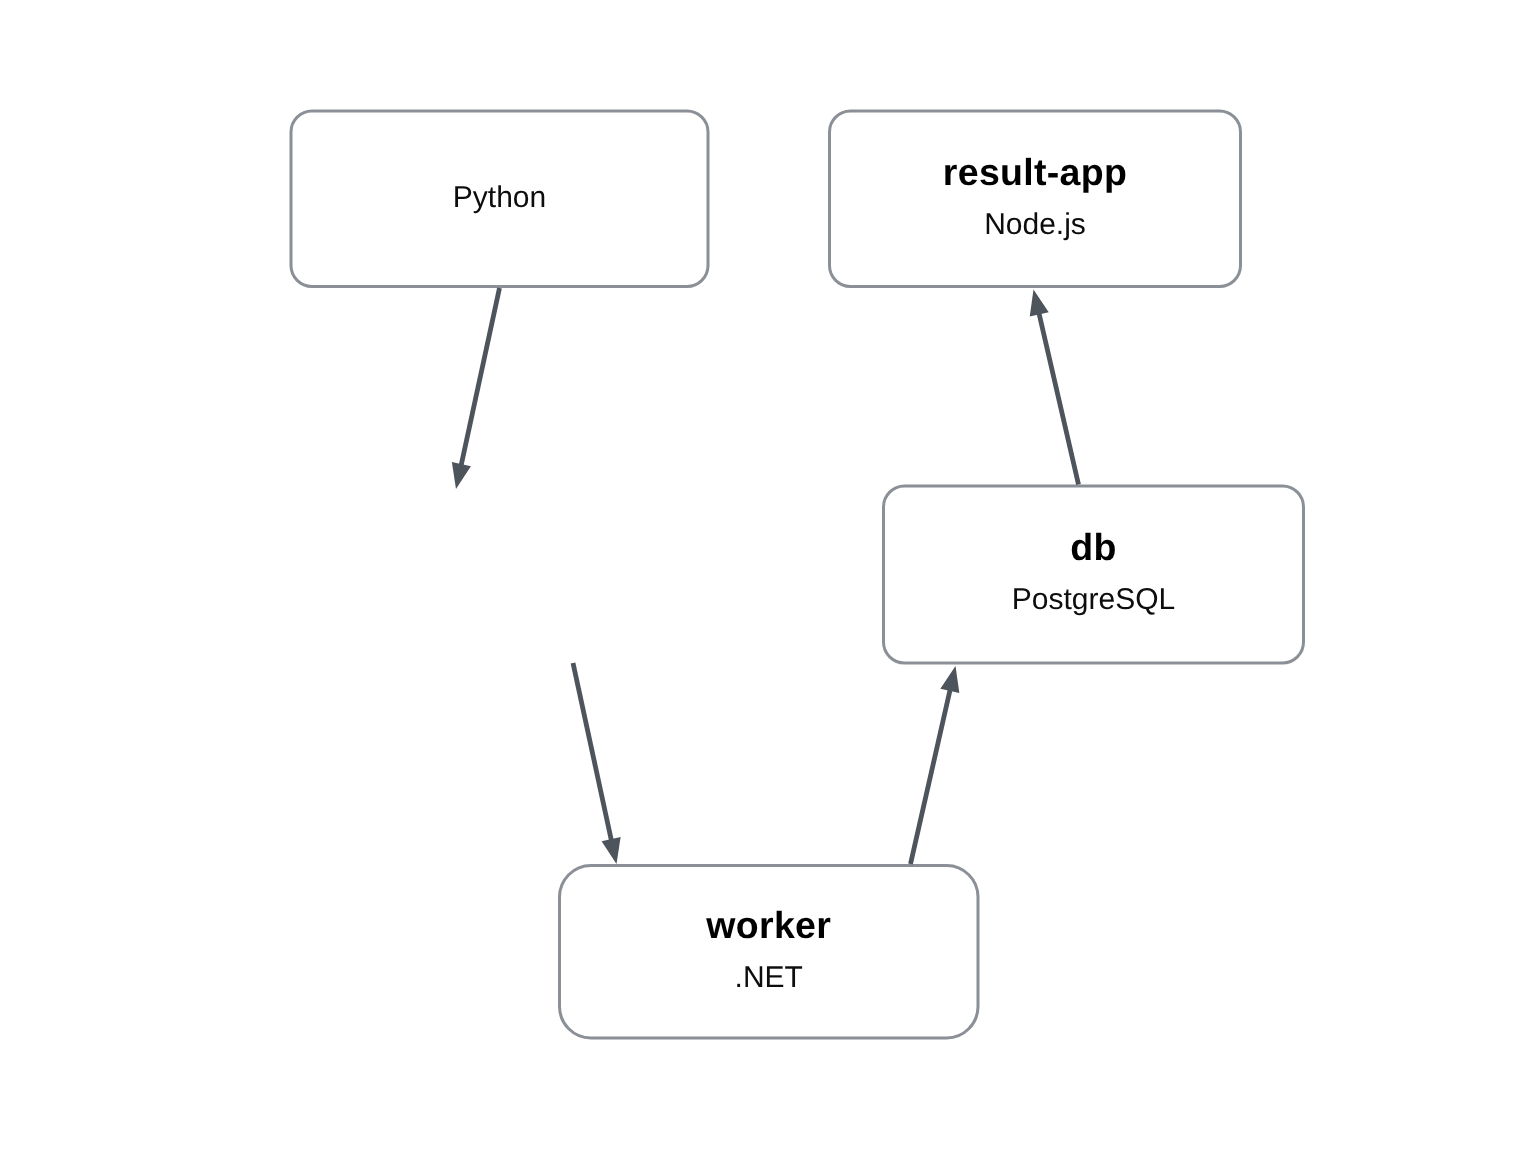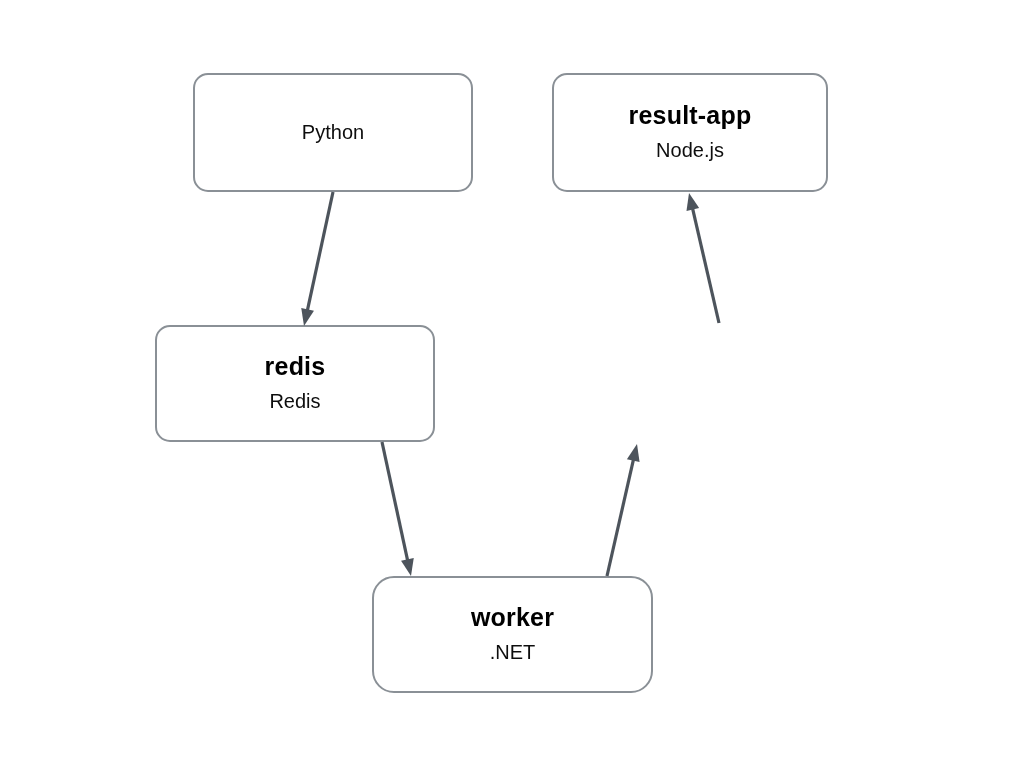--- a/index.html
+++ b/index.html
@@ -69,24 +69,24 @@
 
   <div class="node" style="left: 193px; top: 73px; width: 280px; height: 119px; border-color: rgb(138, 144, 150); background: rgb(255, 255, 255);">
     <div class="node-subtitle">Python</div>
   </div>
 
   <div class="node" style="left: 552px; top: 73px; width: 276px; height: 119px; border-color: rgb(138, 144, 150); background: rgb(255, 255, 255);">
     <div class="node-title">result-app</div>
     <div class="node-subtitle">Node.js</div>
   </div>
 
-  <div class="node" style="left: 155px; top: 325px; width: 280px; height: 117px; border-color: rgb(138, 144, 150); background: rgb(255, 255, 255);">
-    <div class="node-title">redis</div>
-    <div class="node-subtitle">Redis</div>
+
+  <div class="node" style="left: 588px; top: 323px; width: 282px; height: 120px; border-color: rgb(138, 144, 150); background: rgb(255, 255, 255);">
+    <div class="node-title">db</div>
+    <div class="node-subtitle">PostgreSQL</div>
   </div>
-
 
   <div class="node" style="left: 372px; top: 576px; width: 281px; height: 117px; border-color: rgb(138, 144, 150); background: rgb(255, 255, 255); border-radius: 22px;">
     <div class="node-title">worker</div>
     <div class="node-subtitle">.NET</div>
   </div>
 
 </div>
 
 </body></html>

